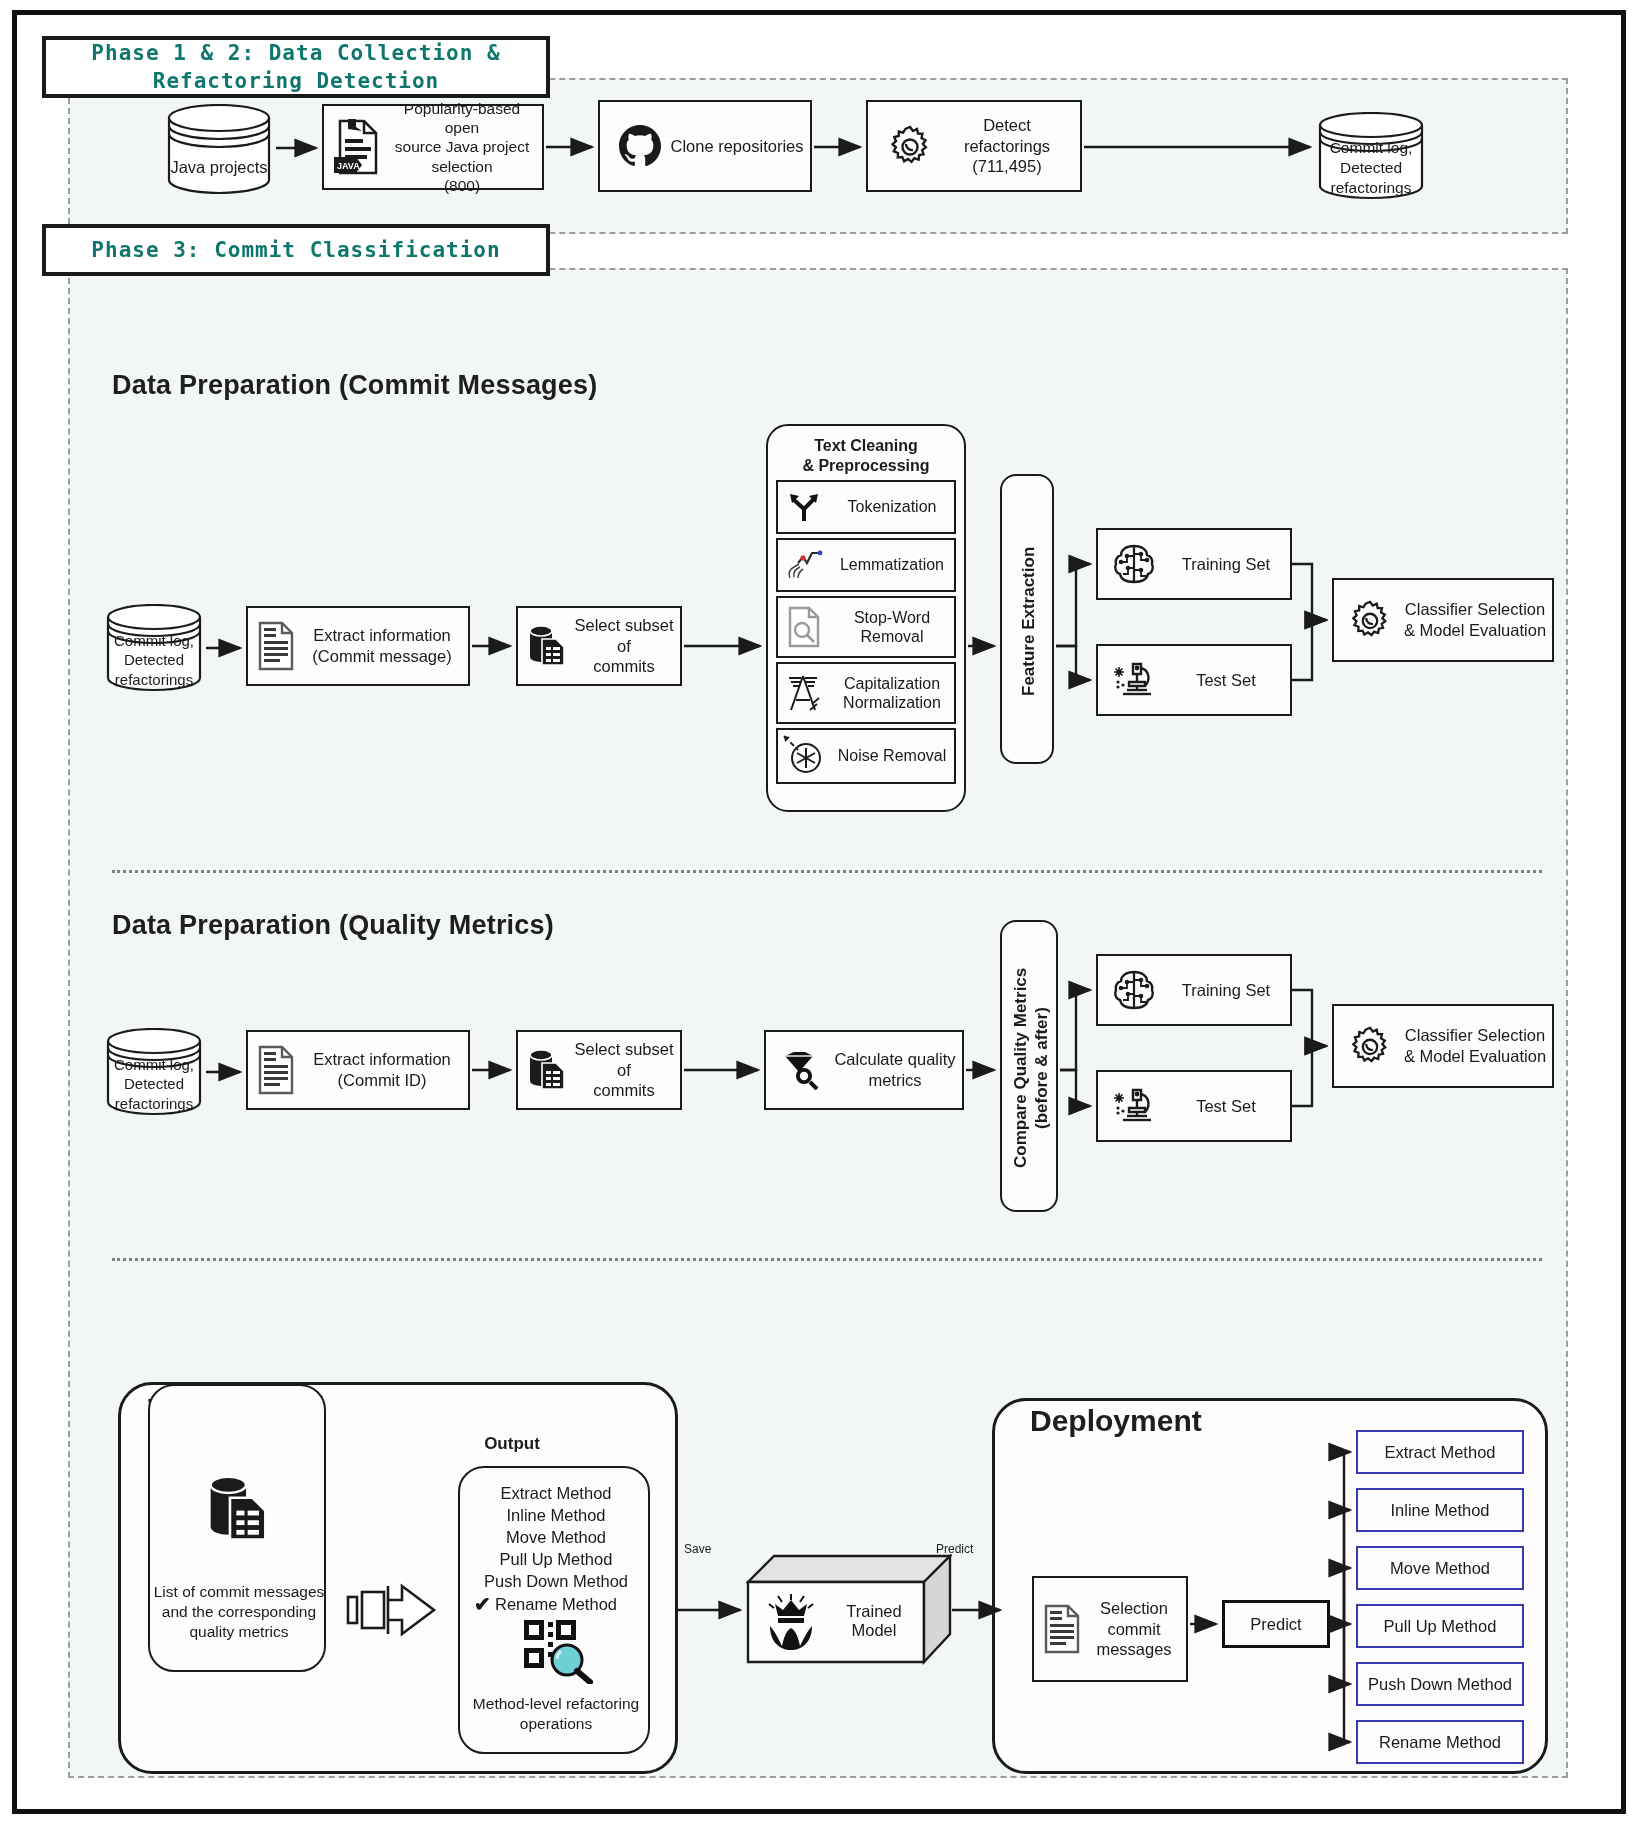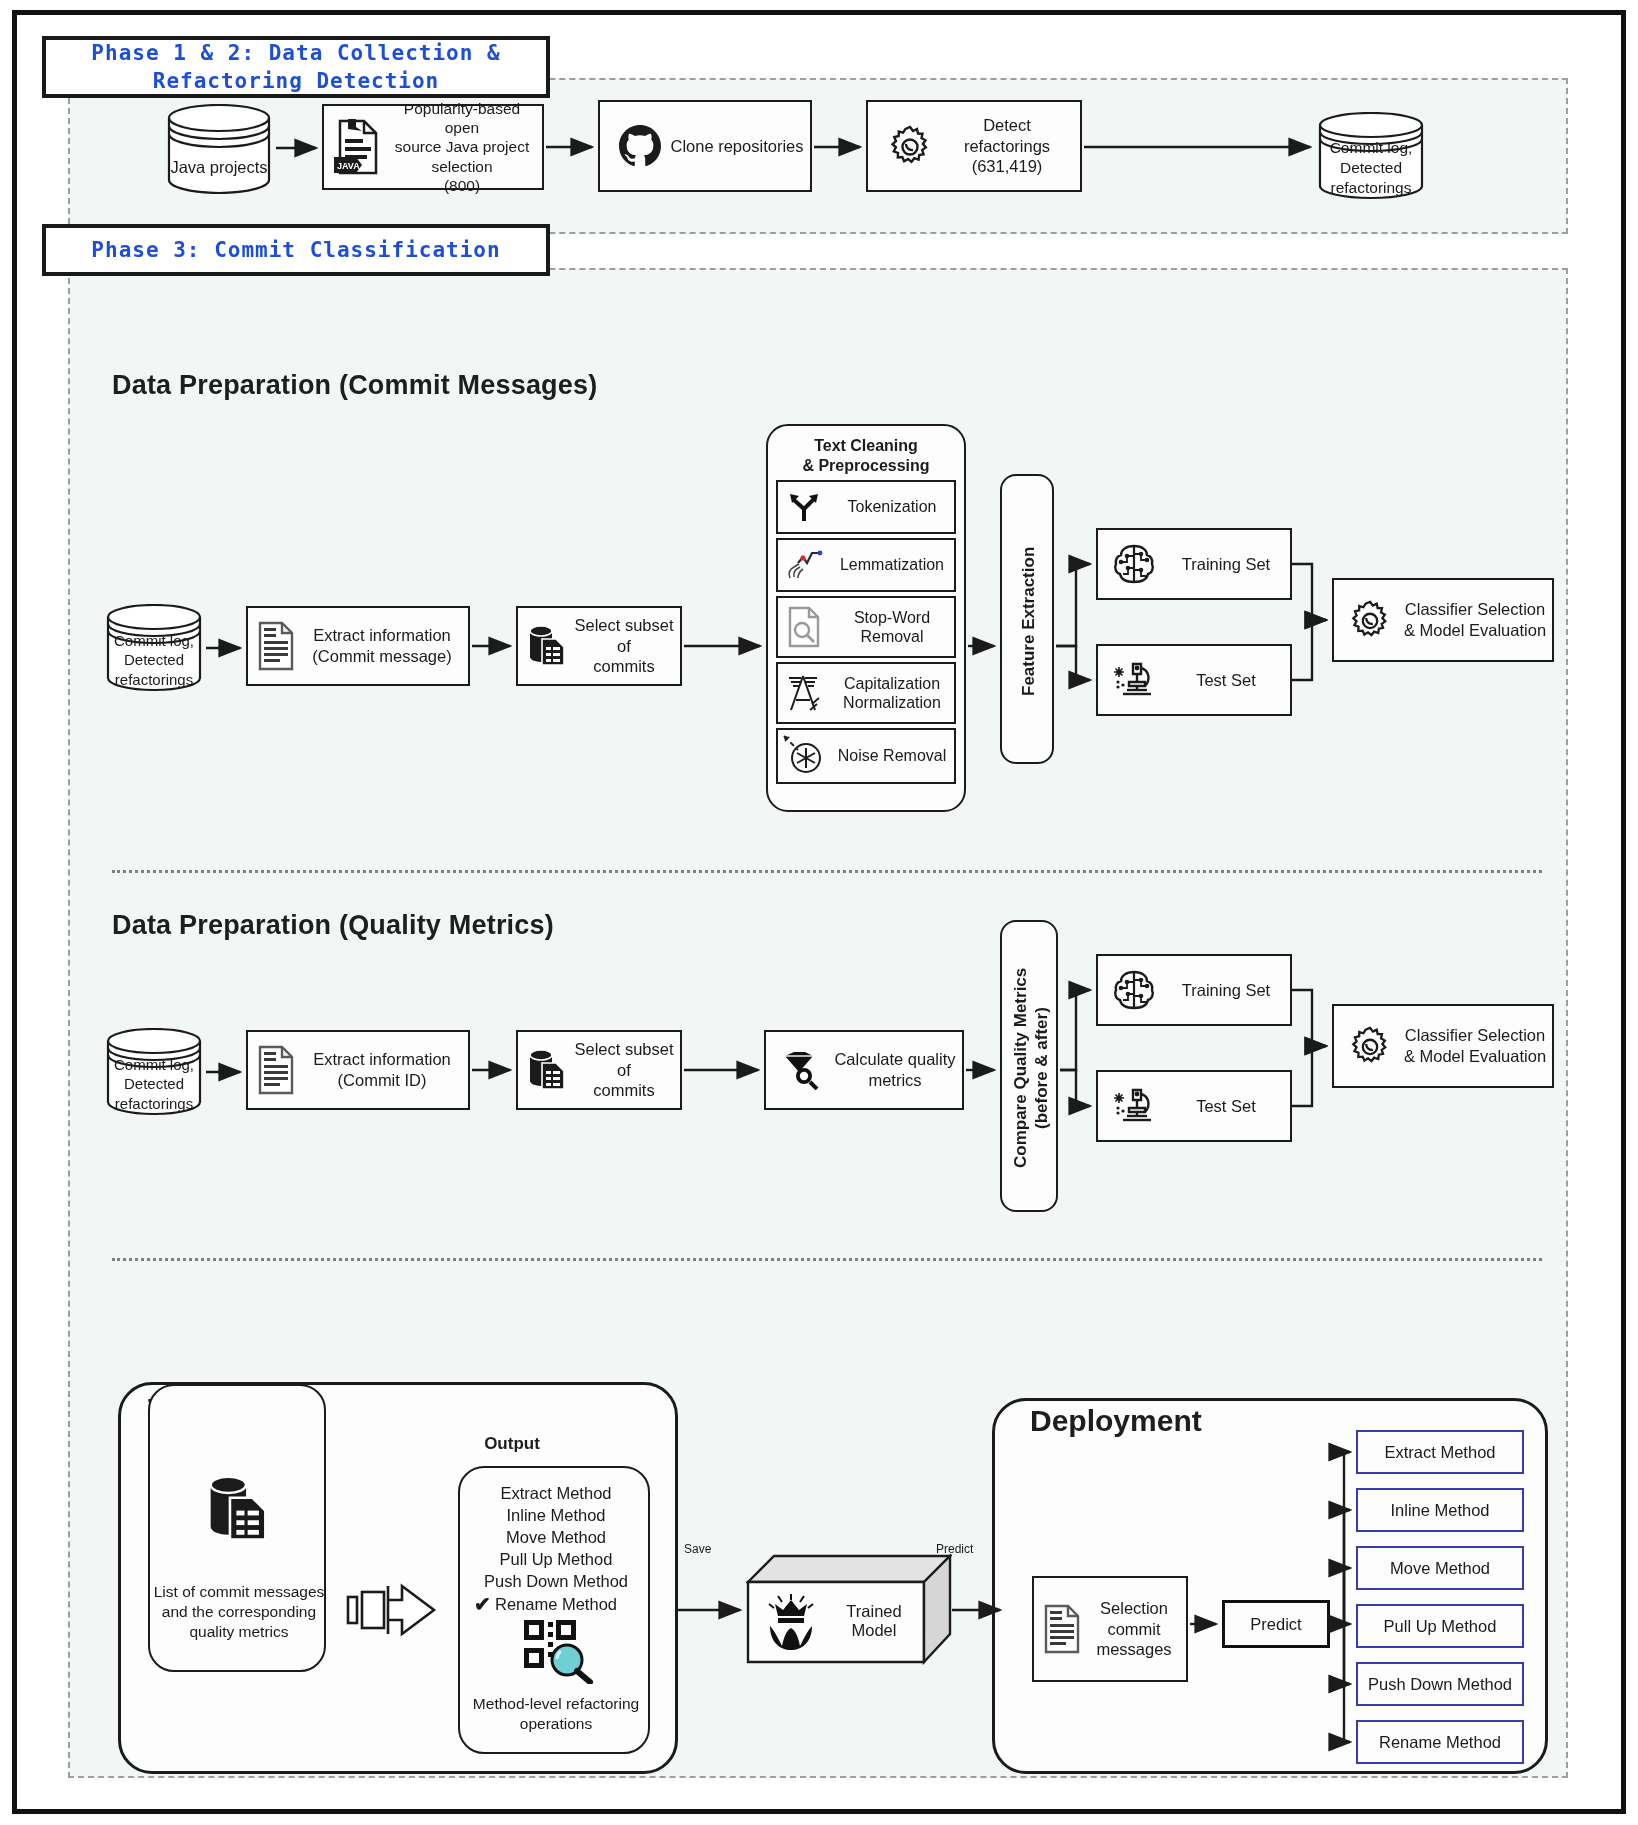--- a/index.html
+++ b/index.html
@@ -3,21 +3,21 @@
 <meta charset="utf-8">
 <style>
   html,body{margin:0;padding:0;background:#fff;}
   body{font-family:"Liberation Sans",sans-serif;}
   #page{position:relative;width:1638px;height:1825px;background:#ffffff;box-sizing:border-box;}
   .outer-frame{position:absolute;left:12px;top:10px;width:1614px;height:1804px;border:5px solid #111;box-sizing:border-box;}
 
   
   .phase-label{position:absolute;background:#fff;border:4px solid #1a1a1a;box-sizing:border-box;
      font-family:"DejaVu Sans Mono","Liberation Mono",monospace;font-weight:bold;font-size:21px;
-     color:#1d4ed8;display:flex;align-items:center;justify-content:center;text-align:center;line-height:1.35;letter-spacing:1px;z-index:6;}
+     color:#0f766e;display:flex;align-items:center;justify-content:center;text-align:center;line-height:1.35;letter-spacing:1px;z-index:6;}
 
   
   .dashed-region{position:absolute;border:2px dashed #9aa0a0;background:#f2f7f6;box-sizing:border-box;}
 
   .node{position:absolute;background:#fdfdfd;border:2.5px solid #1b1b1b;box-sizing:border-box;
      display:flex;align-items:center;justify-content:center;font-size:16.5px;color:#1b1b1b;text-align:center;line-height:1.25;}
   .node .lbl{padding:0 4px;}
   .node.with-icon{justify-content:flex-start;padding-left:8px;}
   .node.with-icon .lbl{flex:1;text-align:center;}
 
@@ -113,21 +113,21 @@
     <span class="ico" style="margin-left:10px;">
       <svg width="48" height="48" viewBox="0 0 48 48">
         <g fill="none" stroke="#1b1b1b" stroke-width="2.4">
           <path d="M24,5 l3,4 4,-2 1,4.5 4.5,0.2 -1,4.4 4,2.2 -2.6,3.7 3,3.4 -3.7,2.6 1.4,4.3 -4.4,0.8 -0.6,4.5 -4.3,-1.4 -2.8,3.6 -3.5,-2.9 -3.9,2.3 -1.8,-4.1 -4.5,0.4 0.2,-4.5 -4.2,-1.7 2.1,-4 -3.3,-3.1 3.4,-3 -1.7,-4.2 4.4,-1 0.1,-4.5 4.3,1.2 2.4,-3.8 Z"></path>
           <circle cx="24" cy="25" r="7.5"></circle>
           <path d="M20,22 a6,6 0 0 0 7,6"></path>
         </g>
       </svg>
     </span>
     <span class="lbl" style="white-space:pre-line;">Detect refactorings
-(631,419)</span>
+(711,495)</span>
   </div>
 
   <div class="cyl" style="left:1316px;top:112px;width:110px;height:88px;">
     <svg width="110" height="88" viewBox="0 0 110 88" style="position:absolute;left:0;top:0;">
       <path d="M4,13 L4,74 A51,12 0 0 0 106,74 L106,13" fill="#fff" stroke="#1b1b1b" stroke-width="2.2"></path>
       <ellipse cx="55" cy="13" rx="51" ry="12" fill="#fff" stroke="#1b1b1b" stroke-width="2.2"></ellipse>
       <path d="M4,20 A51,12 0 0 0 106,20" fill="none" stroke="#1b1b1b" stroke-width="2.2"></path>
       <path d="M4,27 A51,12 0 0 0 106,27" fill="none" stroke="#1b1b1b" stroke-width="2.2"></path>
     </svg>
     <div class="cylbl" style="white-space:pre-line;margin-top:24px;font-size:15.5px;">Commit log,

